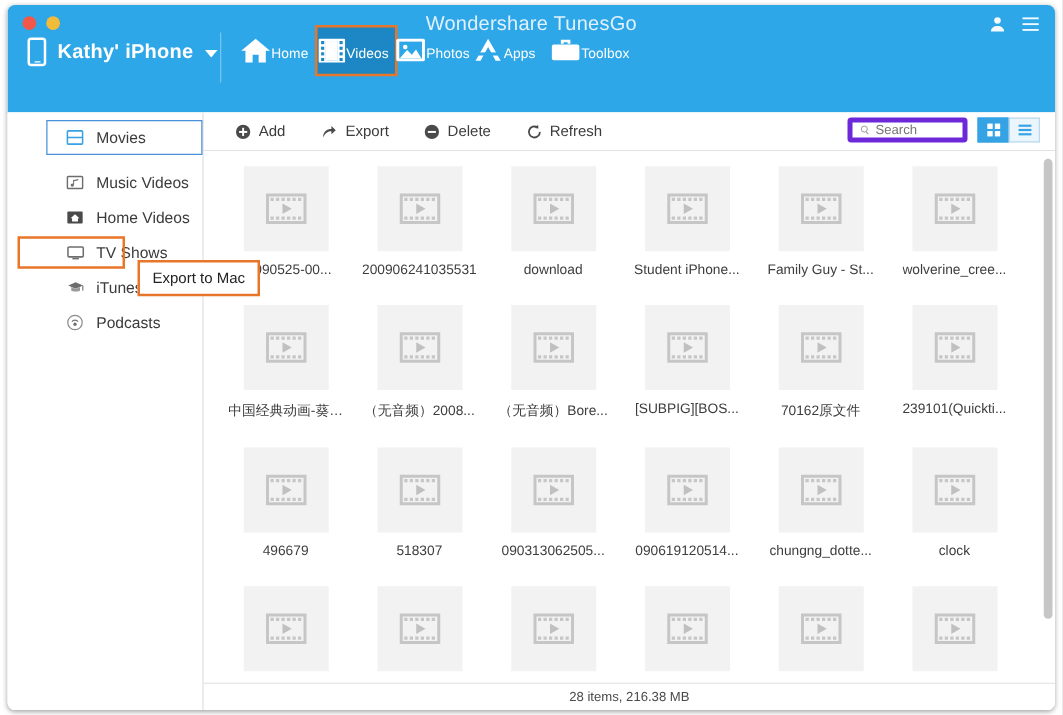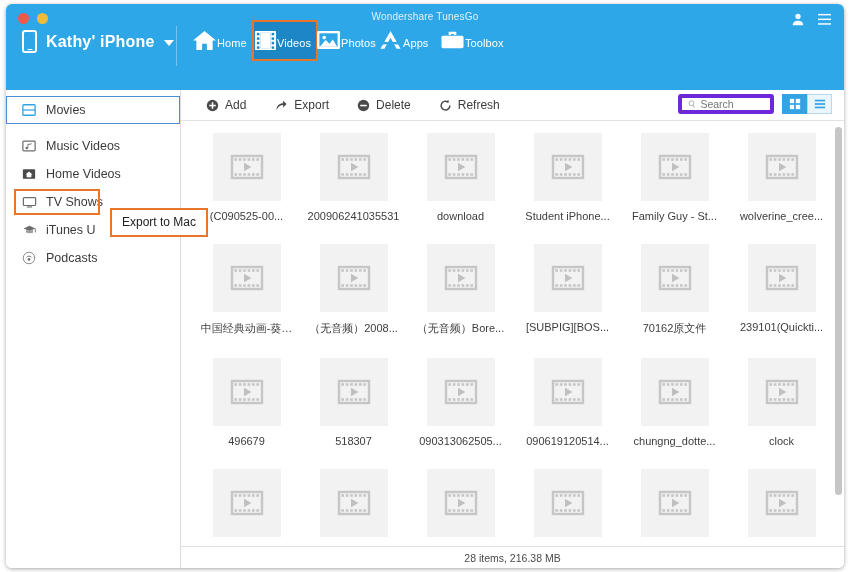--- a/index.html
+++ b/index.html
@@ -41,21 +41,21 @@
   }
   .dot { width: 11px; height: 11px; border-radius: 50%; }
   .dot.red { background: #f2584a; }
   .dot.yellow { background: #f2bc3b; }
 
   .apptitle {
     position: absolute;
     left: 0; right: 0; top: 7px;
     text-align: center;
     color: #e2f1fb;
-    font-size: 10px;
+    font-size: 16px;
     letter-spacing: .2px;
   }
 
   .header-right {
     position: absolute;
     right: 12px; top: 8px;
     display: flex; align-items: center; gap: 12px;
   }
   .hicon { color: #ffffff; opacity: .95; line-height: 1; }
 
@@ -121,25 +121,26 @@
   
   .body {
     position: relative;
     height: 478px;
     display: flex;
     background: #ffffff;
   }
 
   
   .sidebar {
-    width: 175px;
+    width: 157px;
     border-right: 1px solid #dcdcdc;
     background: #ffffff;
     padding-top: 6px;
     position: relative;
+    padding-left: 31px;
   }
   .side-item {
     height: 28px;
     display: flex; align-items: center;
     gap: 9px;
     padding-left: 15px;
     font-size: 12.5px;
     color: #3b3b3b;
     cursor: pointer;
     position: relative;

